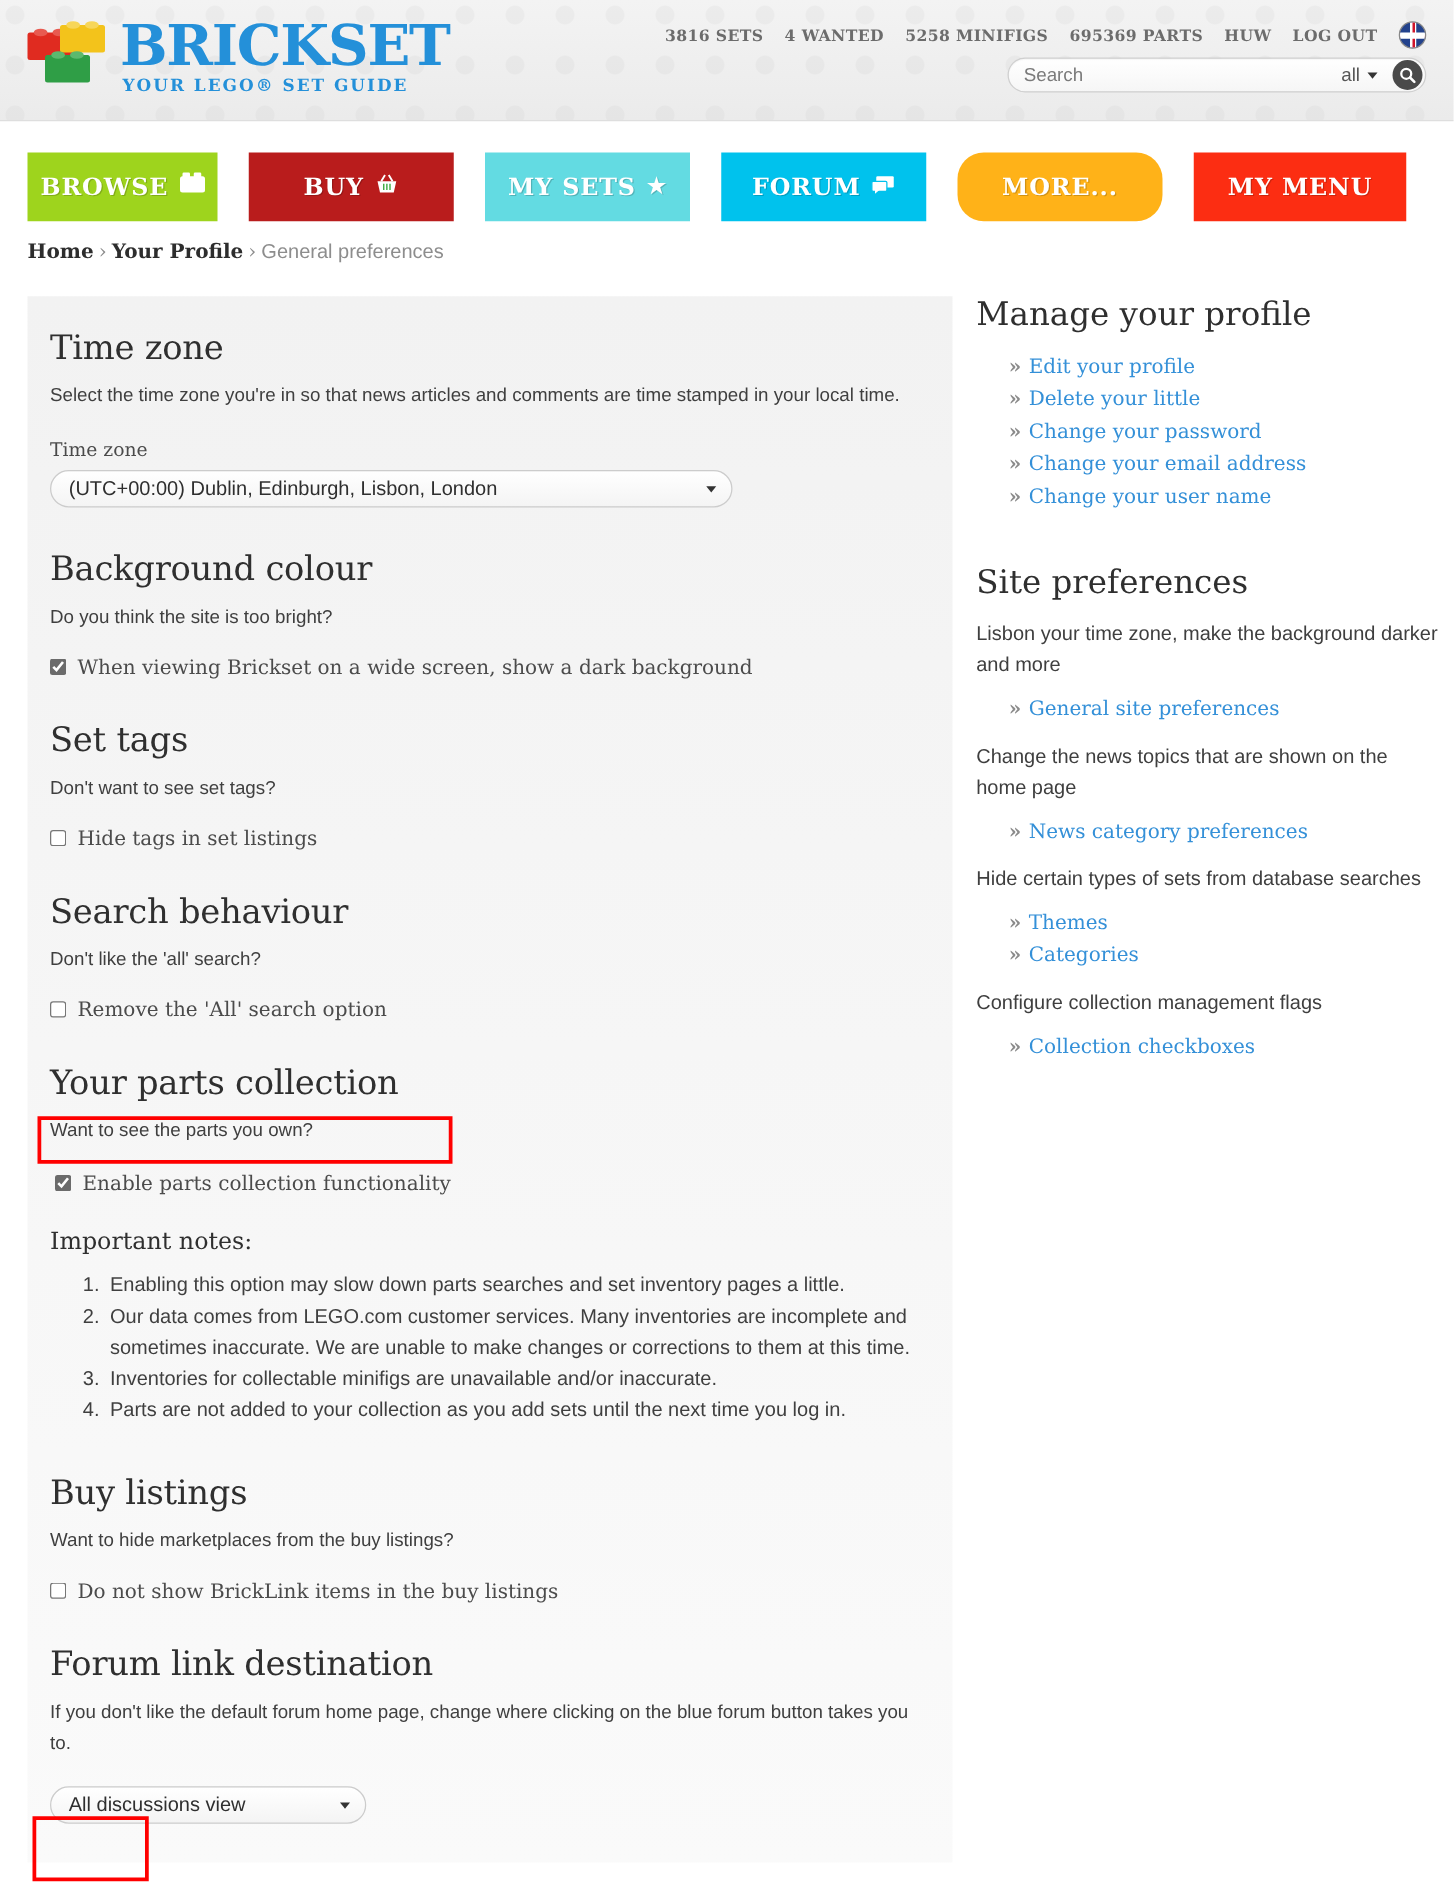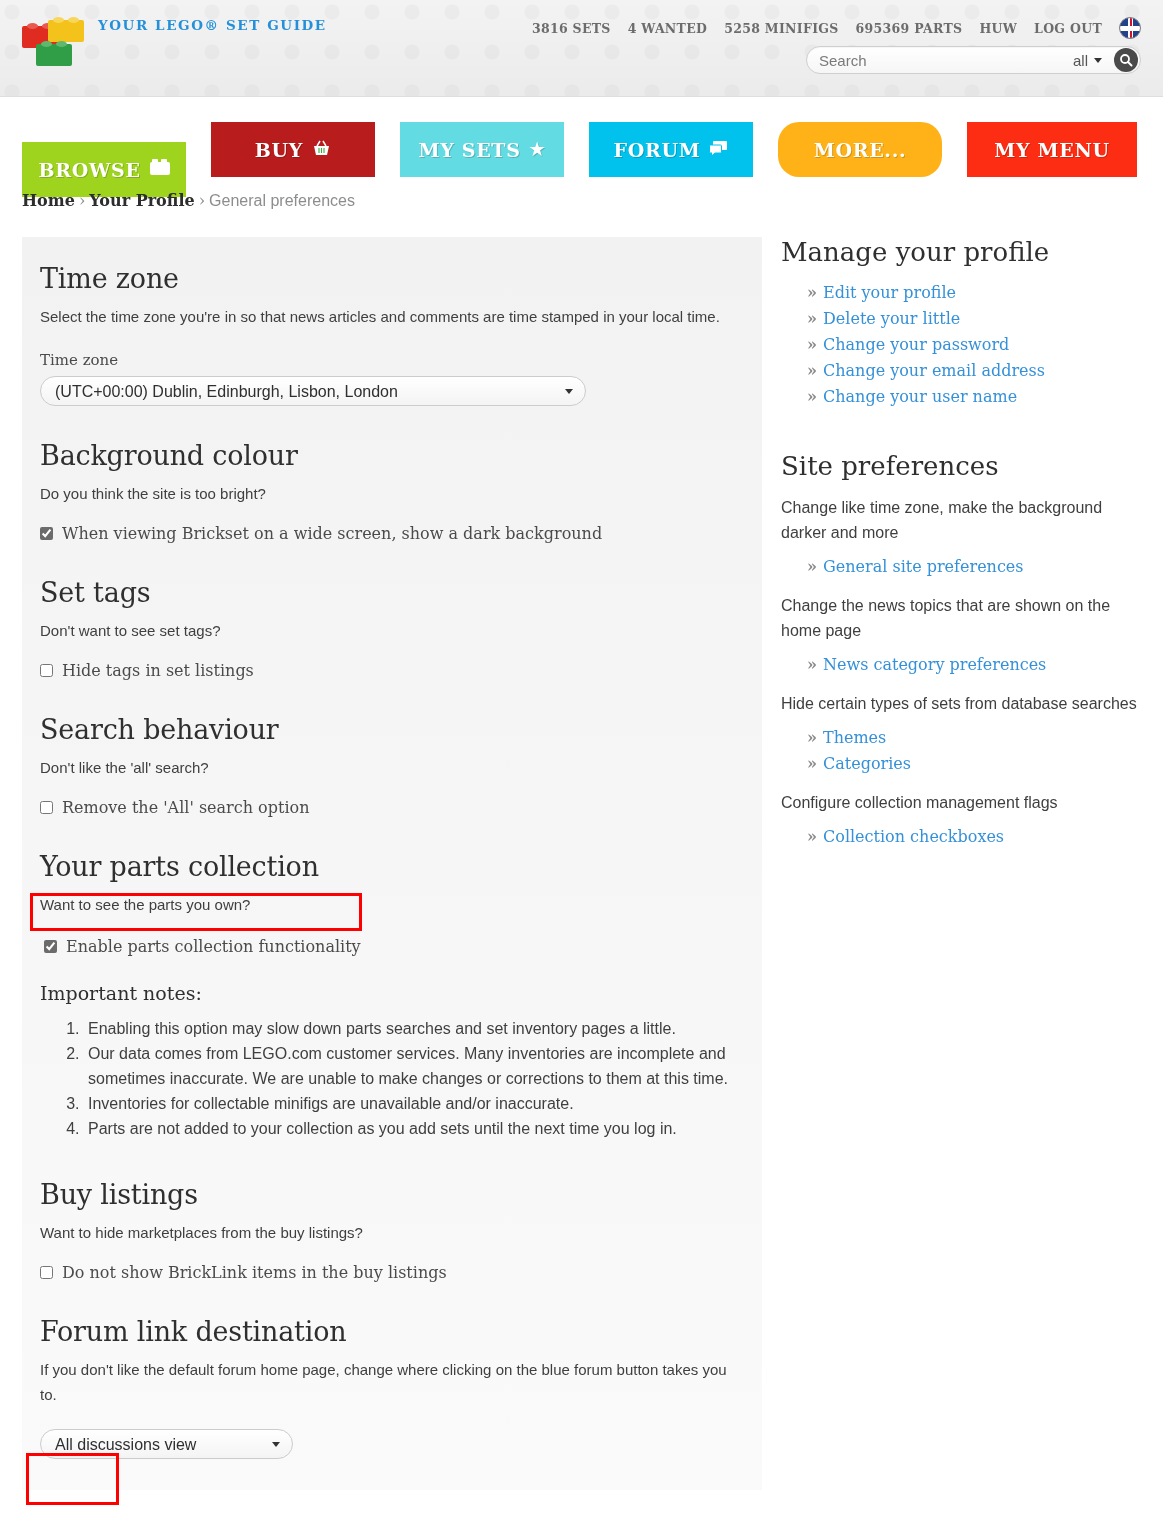--- a/index.html
+++ b/index.html
@@ -116,21 +116,21 @@
     font-family:"DejaVu Serif", serif;
     font-weight:700;
     font-size:19px;
     letter-spacing:.7px;
     color:#ffffff;
     text-shadow: 1px 1px 0 rgba(0,0,0,0.18);
     gap:9px;
     cursor:pointer;
   }
   .navbtn .glyph { font-size:17px; line-height:1; }
-  .nav-browse { width:164px; margin-right:25px;margin-top:20px; }
+  .nav-browse { width:152px; margin-right:25px; }
   .nav-buy    { width:164px; margin-right:25px; }
   .nav-mysets { width:164px; margin-right:25px; }
   .nav-forum  { width:164px; margin-right:25px; }
   .nav-more   { width:164px; margin-right:25px;border-radius:21px; }
   .nav-mymenu { width:170px; }
 
   .brickglyph {
     display:inline-block; width:20px; height:13px; background:#fff; border-radius:2px;
     position:relative;
   }
@@ -288,20 +288,21 @@
       <div class="brick" style="left:26px; top:2px;  width:36px; height:22px; background:#f3c31b;">
         <span class="stud" style="left:5px;  background:#f7d659;"></span>
         <span class="stud" style="left:20px; background:#f7d659;"></span>
       </div>
       <div class="brick" style="left:14px; top:26px; width:36px; height:22px; background:#2f9e46;">
         <span class="stud" style="left:5px;  background:#5cb96e;"></span>
         <span class="stud" style="left:20px; background:#5cb96e;"></span>
       </div>
     </div>
     <div class="logo-text">
+      <div class="logo-title">BRICKSET</div>
       <div class="logo-sub">YOUR LEGO® SET GUIDE</div>
     </div>
   </div>
 
   <div class="hdr-stats">
     <span class="stat">3816 SETS</span>
     <span class="stat">4 WANTED</span>
     <span class="stat">5258 MINIFIGS</span>
     <span class="stat">695369 PARTS</span>
     <span class="stat">HUW</span>
@@ -460,21 +461,21 @@
     <li><span class="gg">»</span><a href="#">Edit your profile</a></li>
     <li><span class="gg">»</span><a href="#">Delete your little</a></li>
     <li><span class="gg">»</span><a href="#">Change your password</a></li>
     <li><span class="gg">»</span><a href="#">Change your email address</a></li>
     <li><span class="gg">»</span><a href="#">Change your user name</a></li>
   </ul>
 
   <h2 class="side second">Site preferences</h2>
 
   <div class="sidegroup">
-    <p class="sidetext">Change like time zone, make the background darker and more</p>
+    <p class="sidetext">Lisbon your time zone, make the background darker and more</p>
     <ul class="links">
       <li><span class="gg">»</span><a href="#">General site preferences</a></li>
     </ul>
   </div>
 
   <div class="sidegroup">
     <p class="sidetext">Change the news topics that are shown on the home page</p>
     <ul class="links">
       <li><span class="gg">»</span><a href="#">News category preferences</a></li>
     </ul>

